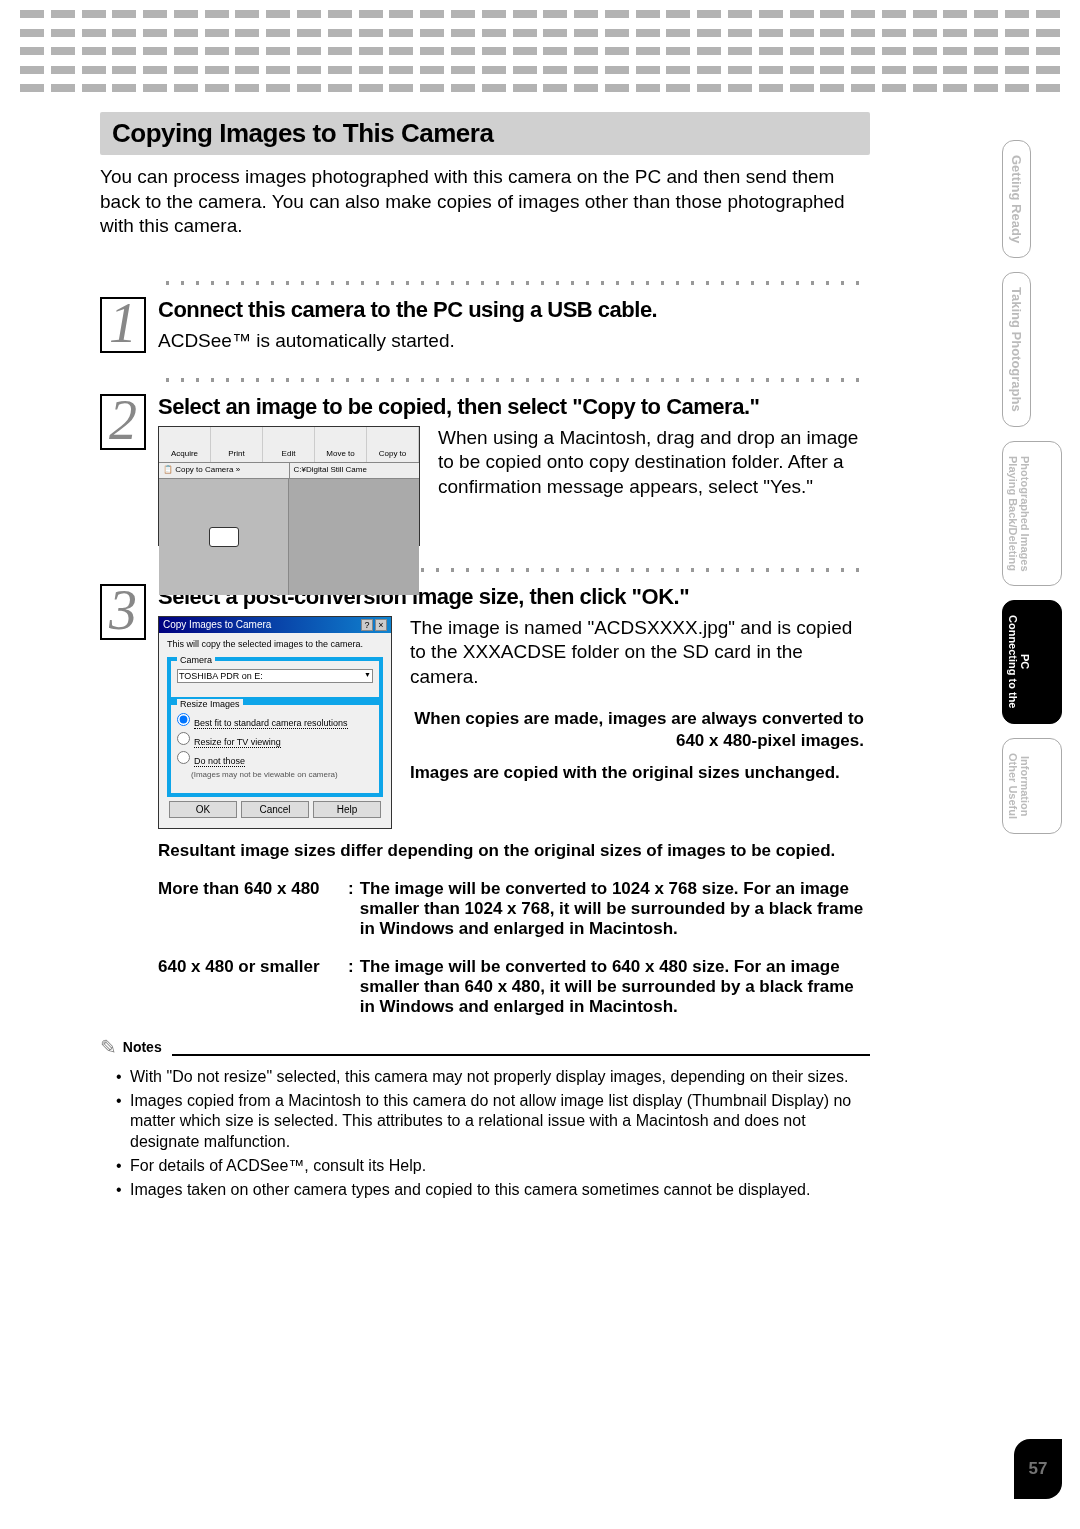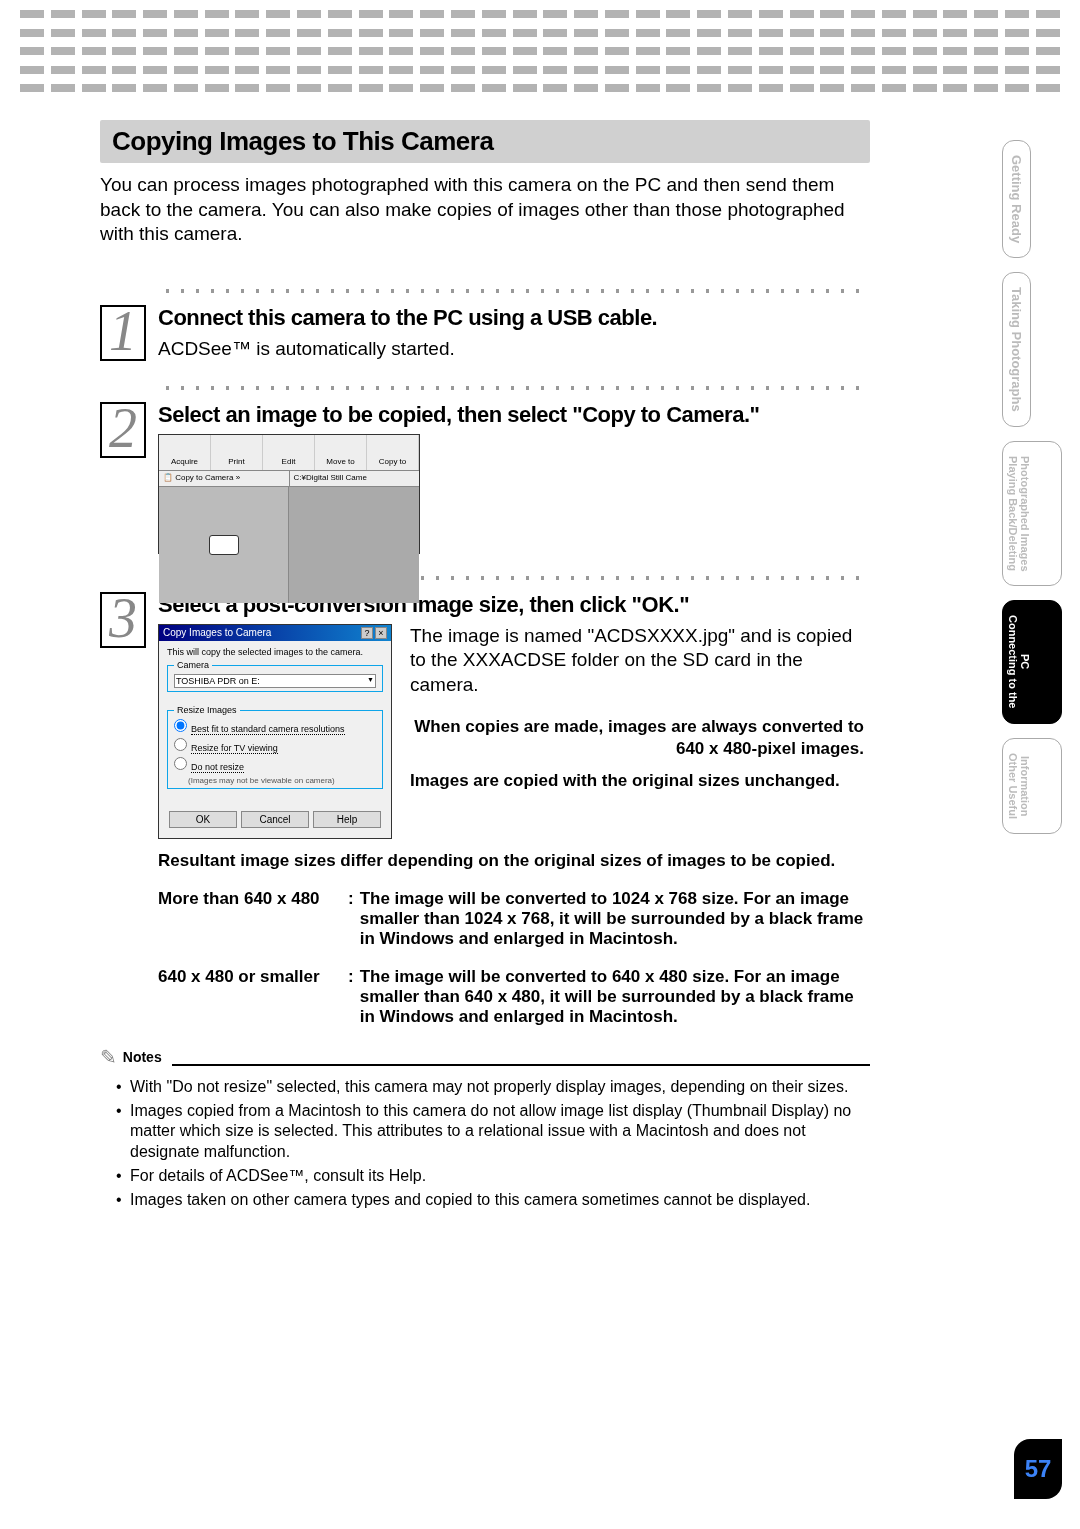--- a/index.html
+++ b/index.html
@@ -2,21 +2,21 @@
 <html><head>
 <meta charset="utf-8">
 <style>
   * { box-sizing: border-box; margin: 0; padding: 0; }
   body { font-family: Arial, Helvetica, sans-serif; background: #fff; width: 1080px; height: 1529px; position: relative; color: #000; }
   
   .top-grid { position: absolute; top: 10px; left: 20px; right: 20px; height: 82px; display: flex; flex-direction: column; justify-content: space-between; }
   .grid-row { display: flex; justify-content: space-between; }
   .grid-cell { width: 24px; height: 8px; background: #b3b3b3; }
   
-  .page-content { position: absolute; top: 120px; left: 100px; width: 770px; }
+  .page-content { position: absolute; top: 112px; left: 100px; width: 770px; }
   
   .title-bar { background: #d0d0d0; padding: 6px 12px; margin-bottom: 10px; border-radius: 2px; }
   .title-bar h1 { font-size: 26px; font-weight: bold; letter-spacing: -0.5px; }
   
   .intro { font-size: 19px; line-height: 1.3; margin-bottom: 40px; font-weight: 400; }
   
   .step { display: flex; gap: 12px; margin-bottom: 10px; }
   .step-number { font-family: 'Times New Roman', serif; font-style: italic; font-size: 56px; color: #888; border: 2px solid #000; width: 46px; height: 56px; text-align: center; line-height: 48px; flex-shrink: 0; font-weight: 300; }
   .step-body { flex: 1; }
   
@@ -37,21 +37,21 @@
   .ss-camera-icon { width: 30px; height: 20px; background: #fff; border: 1px solid #333; border-radius: 3px; }
   
   .step2-text { font-size: 19px; line-height: 1.3; }
   
   .screenshot-dialog { border: 1px solid #333; width: 234px; background: #f0f0f0; font-size: 10px; }
   .dlg-title { background: linear-gradient(to right,#000080,#1084d0); color:#fff; padding:2px 4px; display:flex; justify-content:space-between; font-size:10px; }
   .dlg-close { display:flex; gap:2px; }
   .dlg-close span { background:#ccc; color:#000; width:12px; height:12px; text-align:center; line-height:10px; border:1px solid #888; font-size:9px; }
   .dlg-body { padding: 6px 8px; }
   .dlg-msg { font-size:9px; margin-bottom:8px; }
-  .dlg-group { border:1px solid #0ea5e9; padding:8px 6px 3px; margin-bottom:18px; position:relative; }
+  .dlg-group { border:4px solid #0ea5e9; padding:8px 6px 14px; margin-bottom:0; position:relative; }
   .dlg-group-label { position:absolute; top:-6px; left:6px; background:#f0f0f0; padding:0 3px; font-size:9px; }
   .dlg-select { width:100%; font-size:9px; padding:1px; border:1px solid #888; display:flex; justify-content:space-between; background:#fff; }
   .dlg-select::after { content:"▼"; font-size:7px; }
   .dlg-radio { display:block; font-size:9px; margin-bottom:4px; }
   .dlg-radio input { margin-right:4px; }
   .dlg-radio .dotted { border-bottom:1px dotted #000; }
   .dlg-hint { font-size:8px; color:#555; margin-left:14px; }
   .dlg-buttons { display:flex; justify-content:space-around; padding:4px 0; }
   .dlg-buttons button { font-size:10px; width:68px; padding:2px 0; background:#ddd; border:1px solid #888; }
   
@@ -75,21 +75,21 @@
   .notes-list li { font-size: 16px; line-height: 1.3; margin-bottom: 3px; position:relative; }
   .notes-list li::before { content:"•"; position:absolute; left:-14px; }
   
   .side-tabs { position: absolute; right: 18px; top: 140px; width: 60px; }
   .side-tab { writing-mode: vertical-rl; text-orientation: mixed; font-size: 13px; font-weight: bold; border: 1px solid #aaa; border-radius: 12px; padding: 14px 6px; margin-bottom: 14px; text-align: center; color:#bbb; background:#fff; }
   .side-tab-double { display:flex; writing-mode: horizontal-tb; padding:14px 4px; }
   .side-tab-double .col { writing-mode: vertical-rl; font-size:11px; }
   .side-tab.active { background:#000; color:#fff; border-color:#000; }
   .side-tab-last .col2 { color:#bbb; }
   
-  .page-number-badge { position:absolute; right:18px; bottom:30px; width:48px; height:60px; background:#000; border-radius: 16px 0 16px 0; color:#3b82f6; font-size:24px; font-weight:bold; display:flex; align-items:center; justify-content:center; }
+  .page-number-badge { position:absolute; right:18px; bottom:30px; width:48px; height:60px; background:#000; border-radius: 16px 0 16px 0; color:#737373; font-size:17px; font-weight:bold; display:flex; align-items:center; justify-content:center; }
   
   .step-row-2cols { display:flex; gap:18px; margin-left:0; }
   .step2-col-right { flex:1; padding-right:6px; }
   
 </style>
 </head>
 <body>
 
 <div class="top-grid">
   <div class="grid-row">
@@ -307,20 +307,23 @@
             <div class="ss-copybar-left">📋 Copy to Camera  »</div>
             <div class="ss-copybar-right">C:¥Digital Still Came</div>
           </div>
           <div class="ss-preview">
             <div class="ss-preview-left">
                 <div class="ss-camera-icon"></div>
               </div>
             <div class="ss-preview-right"></div>
           </div>
         </div>
+        <div class="step2-col-right">
+          <p class="step2-text">When using a Macintosh, drag and drop an image to be copied onto copy destination folder. After a confirmation message appears, select "Yes."</p>
+        </div>
       </div>
     </div>
   </div>
 
   <div class="dotted-rule" style="margin-top:20px;"></div>
   <div class="step">
     <div class="step-number">3</div>
     <div class="step-body">
       <div class="step-title">Select a post-conversion image size, then click "OK."</div>
       <div class="step-row-2cols">
@@ -335,21 +338,21 @@
           <div class="dlg-body">
             <div class="dlg-msg">This will copy the selected images to the camera.</div>
             <div class="dlg-group">
               <div class="dlg-group-label">Camera</div>
               <div class="dlg-select">TOSHIBA PDR          on E:</div>
             </div>
             <div class="dlg-group">
               <div class="dlg-group-label">Resize Images</div>
               <label class="dlg-radio"><input type="radio" checked="" style=""><span class="dotted">Best fit to standard camera resolutions</span></label>
               <label class="dlg-radio"><input type="radio" style=""><span class="dotted">Resize for TV viewing</span></label>
-              <label class="dlg-radio"><input type="radio" style=""><span class="dotted">Do not resize</span></label>
+              <label class="dlg-radio"><input type="radio" style=""><span class="dotted">Do not those</span></label>
               <div class="dlg-hint">(Images may not be viewable on camera)</div>
             </div>
             <div class="dlg-buttons">
               <button>OK</button>
               <button>Cancel</button>
               <button>Help</button>
             </div>
           </div>
         </div>
         <div class="step2-col-right step3-right">

